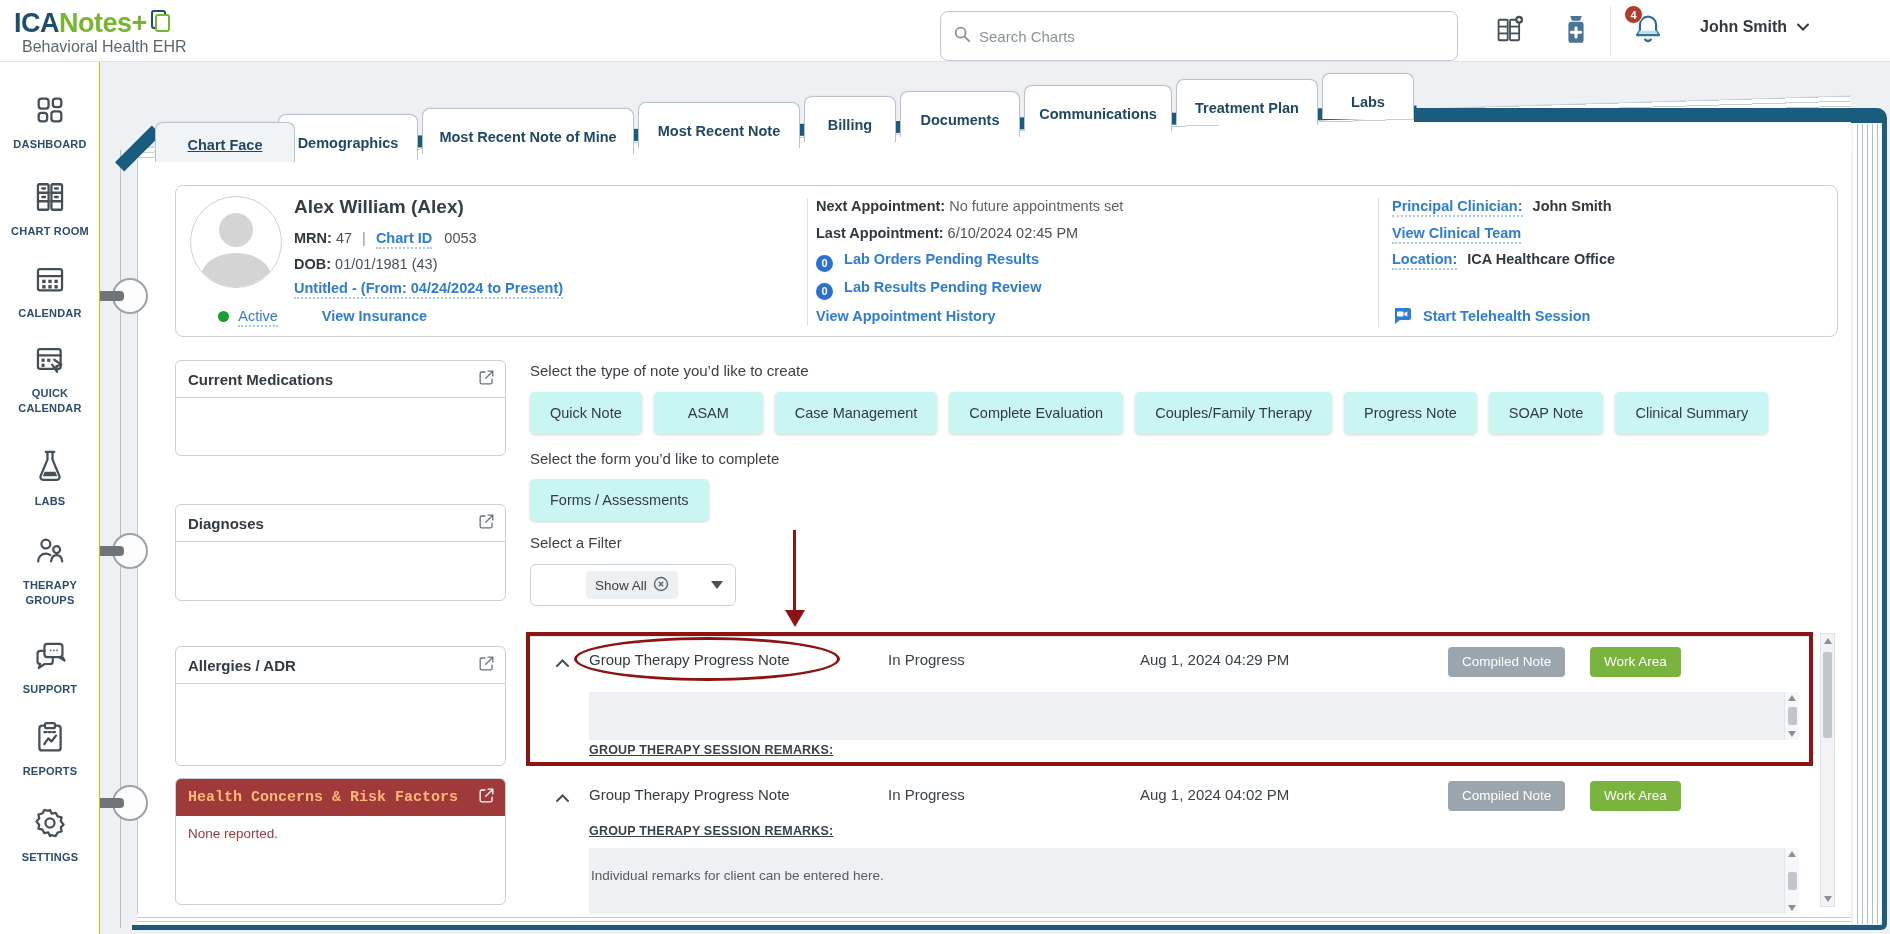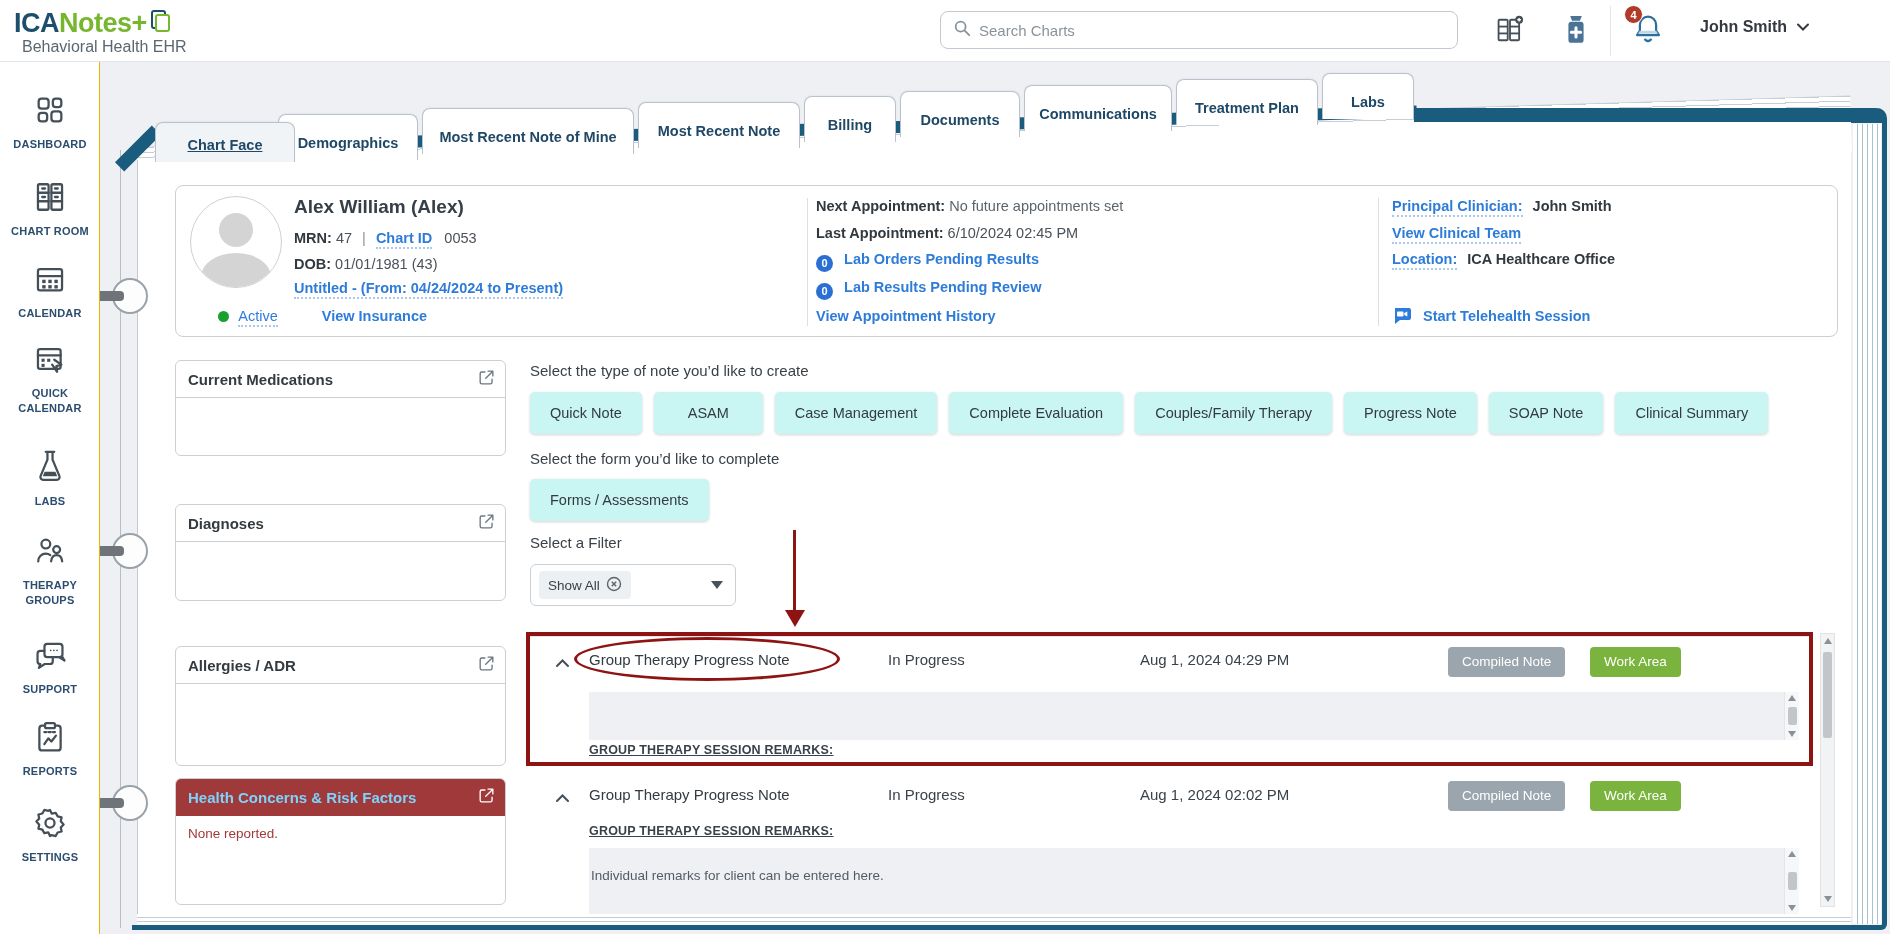--- a/index.html
+++ b/index.html
@@ -9,21 +9,21 @@
 
   
   .topbar { position:absolute; top:0; left:0; width:1890px; height:62px; background:#fff; border-bottom:1px solid #e2e5e9; z-index:20; }
   .logo { position:absolute; left:14px; top:8px; cursor:pointer; }
   .logo-line { font-size:27px; font-weight:bold; letter-spacing:-0.5px; }
   .logo-ica { color:#1d4e6e; }
   .logo-notes { color:#76b72e; }
   .logo-plus { color:#76b72e; }
   .logo-tag { font-size:16px; color:#5b6770; margin-top:-2px; margin-left:8px; }
   .doc-glyph { display:inline-block; vertical-align:middle; margin-left:2px; }
-  .search-wrap { position:absolute; left:940px; top:11px; width:518px; height:38px; border:1px solid #c3c9cf; border-radius:8px; background:#fff; display:flex; align-items:center; padding:0 12px; gap:8px; }
+  .search-wrap { position:absolute; left:940px; top:11px; width:518px; height:50px; border:1px solid #c3c9cf; border-radius:8px; background:#fff; display:flex; align-items:center; padding:0 12px; gap:8px; }
   .search-wrap input { border:none; outline:none; flex:1; font-size:15px; color:#3a424a; font-family:"Liberation Sans",sans-serif; background:transparent; }
   .search-wrap input::placeholder { color:#8a9299; }
   .top-icon { position:absolute; top:14px; cursor:pointer; }
   .top-divider { position:absolute; left:1610px; top:6px; width:1px; height:50px; background:#e2e5e9; }
   .badge { position:absolute; left:-8px; top:-7px; width:19px; height:19px; background:#b23a2a; border-radius:50%; color:#fff; font-size:11px; font-weight:bold; display:flex; align-items:center; justify-content:center; border:1px solid #fff; }
   .user-menu { position:absolute; left:1700px; top:18px; display:flex; align-items:center; gap:9px; cursor:pointer; }
   .user-name { font-size:16px; font-weight:bold; color:#33393f; }
 
   
   .sidebar { position:absolute; left:0; top:62px; width:100px; height:872px; background:#fff; border-right:1px solid #eab308; z-index:15; }
@@ -65,31 +65,31 @@
   .lnk-bold { font-weight:bold; }
   .dot-active { display:inline-block; width:11px; height:11px; border-radius:50%; background:#18a12e; margin-right:6px; vertical-align:-1px; }
   .lab-badge { display:inline-flex; width:17px; height:17px; border-radius:50%; background:#2a6fd4; color:#fff; font-size:11px; font-weight:bold; align-items:center; justify-content:center; margin-right:7px; vertical-align:-3px; }
 
   
   .panel { position:absolute; left:175px; width:331px; background:#fff; border:1px solid #c9d0d6; border-radius:6px; z-index:5; }
   .panel-head { height:37px; border-bottom:1px solid #c9d0d6; display:flex; align-items:center; justify-content:space-between; padding:0 9px 0 12px; }
   .panel-title { font-size:15px; font-weight:bold; color:#333b41; }
   .panel-head svg { stroke:#6b7680; fill:none; stroke-width:1.7; stroke-linecap:round; stroke-linejoin:round; cursor:pointer; }
   .panel.alert .panel-head { background:#a03a3a; border-bottom-color:#a03a3a; border-radius:5px 5px 0 0; }
-  .panel.alert .panel-title { color:#7dd3fc; }
+  .panel.alert .panel-title { color:#fdba74;font-family:Liberation Mono, monospace; }
   .panel.alert .panel-head svg { stroke:#fff; }
   .panel-body { font-size:13.5px; color:#4a5157; padding:10px 12px; }
   .panel.alert .panel-body { color:#a03a3a; }
 
   
   .prompt { position:absolute; font-size:15px; color:#3a4147; z-index:5; }
   .cyan-row { position:absolute; left:530px; top:392px; display:flex; gap:12px; z-index:5; }
   .btn-cyan { height:42px; line-height:42px; padding:0 20px; background:#c9f5f2; border-radius:5px; box-shadow:0 1px 3px rgba(0,0,0,.18); font-size:14.5px; color:#333b41; cursor:pointer; white-space:nowrap; }
   .dropdown { position:absolute; left:530px; top:564px; width:206px; height:42px; background:#fff; border:1px solid #c9d0d6; border-radius:6px; display:flex; align-items:center; padding:0 12px 0 8px; gap:8px; cursor:pointer; z-index:5; }
-  .chip { display:flex; align-items:center; gap:6px; background:#edf0f3; border-radius:4px; height:28px; padding:0 9px; font-size:13.5px; color:#3a4147; }
+  .chip { display:flex; align-items:center; gap:6px; background:#edf0f3; border-radius:4px; height:28px; padding:0 9px; font-size:13.5px; color:#3a4147;margin-left:47px; }
   .caret { margin-left:auto; width:0; height:0; border-left:6px solid transparent; border-right:6px solid transparent; border-top:8px solid #4a5157; }
 
   
   .anno { pointer-events:none; z-index:9; }
   .arrow-shaft { position:absolute; left:793px; top:530px; width:3px; height:82px; background:#8e1414; }
   .arrow-head { position:absolute; left:785px; top:610px; width:0; height:0; border-left:10px solid transparent; border-right:10px solid transparent; border-top:17px solid #8e1414; }
   .hl-rect { position:absolute; left:526px; top:632px; width:1287px; height:134px; border:4px solid #8e1414; background:#fff; z-index:6; }
   .hl-ellipse { position:absolute; left:44px; top:0px; width:266px; height:44px; border:3px solid #8e1414; border-radius:50%; pointer-events:none; }
 
   
@@ -479,21 +479,21 @@
     </div>
     <span class="remarks-head abs" style="left:59px;top:107px;">GROUP THERAPY SESSION REMARKS:</span>
   </div>
 
   <div class="abs" style="left:530px;top:770px;width:1283px;height:144px;background:#fff;z-index:5;">
     <span class="chev-btn abs" style="left:25px;top:19px;"><svg width="15" height="10" viewBox="0 0 15 10" fill="none" stroke="#454f58" stroke-width="2" stroke-linecap="round">
           <path d="M2 8l5.5-5.5L13 8"></path>
         </svg></span>
     <span class="note-title abs" style="left:59px;top:16px;">Group Therapy Progress Note</span>
     <span class="note-meta abs" style="left:358px;top:16px;">In Progress</span>
-    <span class="note-meta abs" style="left:610px;top:16px;">Aug 1, 2024 02:02 PM</span>
+    <span class="note-meta abs" style="left:610px;top:16px;">Aug 1, 2024 04:02 PM</span>
     <span class="btn-gray abs" style="left:918px;top:11px;">Compiled Note</span>
     <span class="btn-green abs" style="left:1060px;top:11px;">Work Area</span>
     <span class="remarks-head abs" style="left:59px;top:54px;">GROUP THERAPY SESSION REMARKS:</span>
     <div class="remarks-box" style="left:59px;top:78px;width:1210px;height:66px;">
       <span class="remarks-text" style="position:absolute;left:2px;top:20px;">Individual remarks for client can be entered here.</span>
       <div class="mini-sb">
         <span class="sb-up"></span>
         <span class="sb-thumb"></span>
         <span class="sb-down"></span>
       </div>

